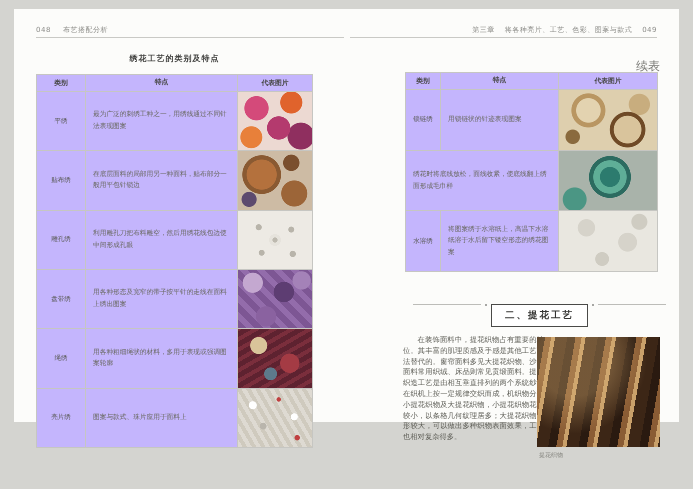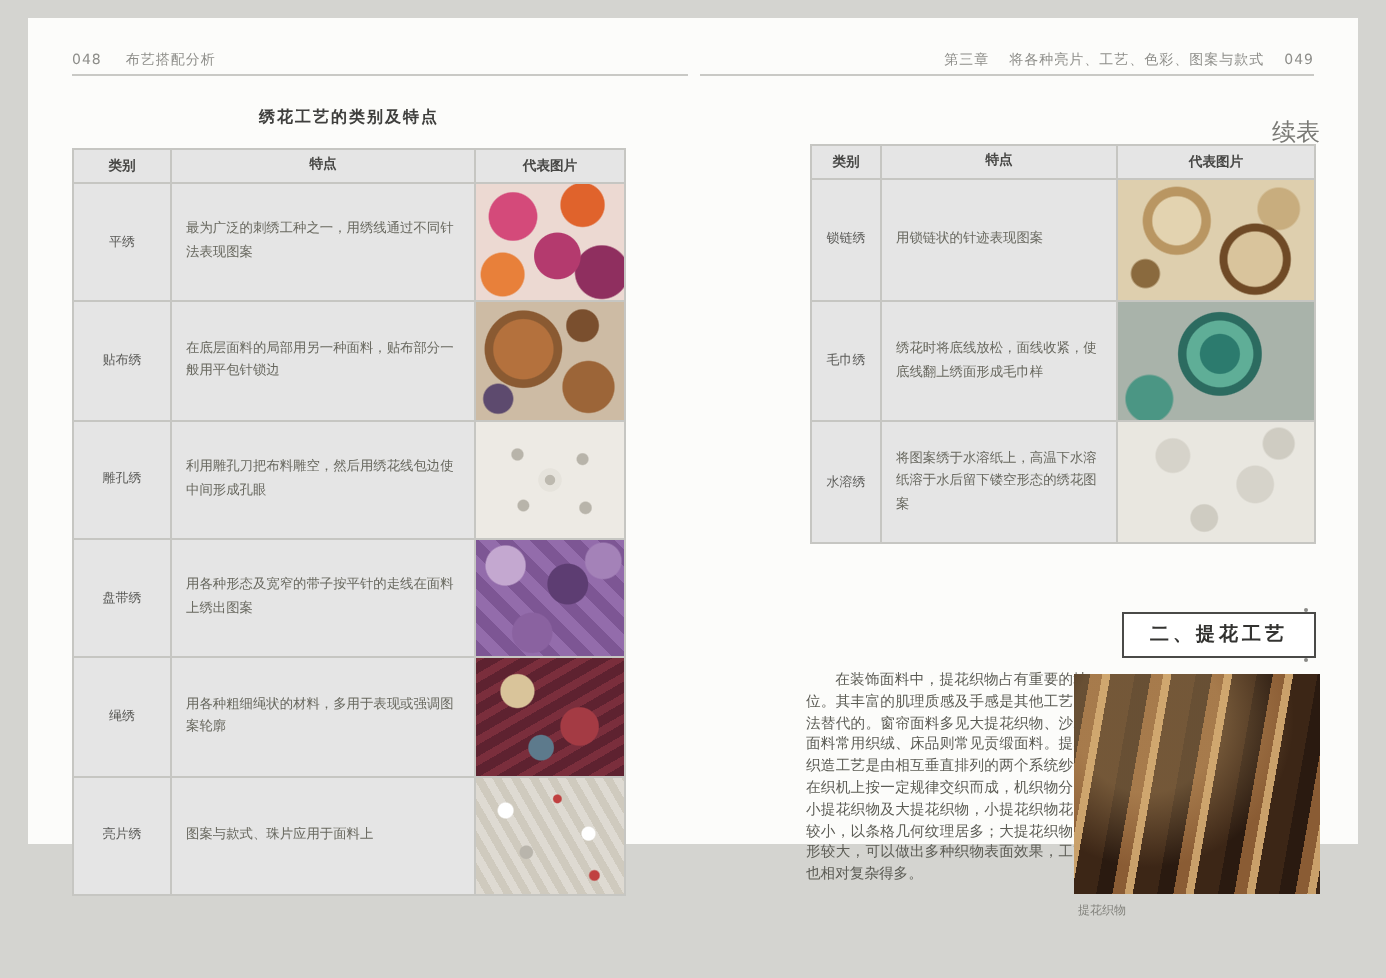--- a/index.html
+++ b/index.html
@@ -21,21 +21,21 @@
   .head-rule { position:absolute; top:28px; height:1px; background:#c9c9c5; }
   .rule-left { left:22px; width:308px; }
   .rule-right { left:336px; width:307px; }
 
   
   .tbl-title { position:absolute; left:22px; top:44px; width:277px; text-align:center;
     font-size:8px; font-weight:bold; color:#3f3f3d; letter-spacing:1px; }
   .cont-label { position:absolute; left:391px; top:49px; width:255px; text-align:right;
     font-size:12px; color:#7a7a76; }
 
-  .tbl { position:absolute; border:1px solid #c6c6c2; display:flex; flex-direction:column; background:#e5e5e5; box-sizing:border-box; }
+  .tbl { position:absolute; border:1px solid #c6c6c2; display:flex; flex-direction:column; background:#c4b5fd; box-sizing:border-box; }
   .tbl-left  { left:22px;  top:65px; width:277px; height:374px; }
   .tbl-right { left:391px; top:63px; width:253px; height:200px; }
   .tr { display:flex; flex:1; border-top:1px solid #c6c6c2; min-height:0; }
   .tr.head { flex:0 0 16px; border-top:none; }
   .td { border-left:1px solid #c6c6c2; display:flex; align-items:center; justify-content:center;
         box-sizing:border-box; min-width:0; overflow:hidden; }
   .td:first-child { border-left:none; }
   .tr.head .td { font-size:6.8px; font-weight:bold; color:#474745; }
   .td.cat { flex:none; font-size:6.5px; color:#5a5a57; text-align:center; }
   .td.feat { flex:1; justify-content:flex-start; align-items:center; padding:3px 7px;
@@ -95,21 +95,21 @@
     radial-gradient(circle at 16% 82%, #4b9684 0 12%, transparent 13%),
     #a9b3aa; }
   .sw9 { background:
     radial-gradient(circle at 28% 28%, #d6d3ca 0 10%, transparent 11%),
     radial-gradient(circle at 70% 52%, #d6d3ca 0 12%, transparent 13%),
     radial-gradient(circle at 44% 80%, #cfccc2 0 9%, transparent 10%),
     radial-gradient(circle at 82% 18%, #cfccc2 0 8%, transparent 9%),
     #e9e7e0; }
 
   
-  .sec-head { position:absolute; left:391px; top:295px; width:253px; display:flex; align-items:flex-end;flex-direction:column; }
+  .sec-head { position:absolute; left:399px; top:295px; width:253px; display:flex; align-items:flex-start; }
   .sec-line { flex:1; height:1px; background:#bcbcb8; }
   .sec-dot { width:2px; height:2px; border-radius:50%; background:#8a8a86; margin:0 4px; flex:none; }
   .sec-box { border:1px solid #4a4a48; padding:4px 13px; font-size:9.5px; font-weight:bold;
              color:#333331; letter-spacing:2px; white-space:nowrap; background:#fff; }
 
   
   .sec-para { position:absolute; left:389px; top:326px; width:141px;
     font-size:7.3px; line-height:10.8px; color:#5c5c55; text-align:justify; text-indent:2em; }
   .jacquard-photo { position:absolute; left:523px; top:328px; width:123px; height:110px;
     background:
@@ -196,21 +196,20 @@
       <div class="td pic">代表图片</div>
     </div>
     <div class="tr">
       <div class="td cat">锁链绣</div>
       <div class="td feat">用锁链状的针迹表现图案</div>
       <div class="td pic">
           <div class="swatch sw7"></div>
         </div>
     </div>
     <div class="tr">
-      <div class="td cat">毛巾绣</div>
       <div class="td feat">绣花时将底线放松，面线收紧，使底线翻上绣面形成毛巾样</div>
       <div class="td pic">
           <div class="swatch sw8"></div>
         </div>
     </div>
     <div class="tr">
       <div class="td cat">水溶绣</div>
       <div class="td feat">将图案绣于水溶纸上，高温下水溶纸溶于水后留下镂空形态的绣花图案</div>
       <div class="td pic">
           <div class="swatch sw9"></div>

